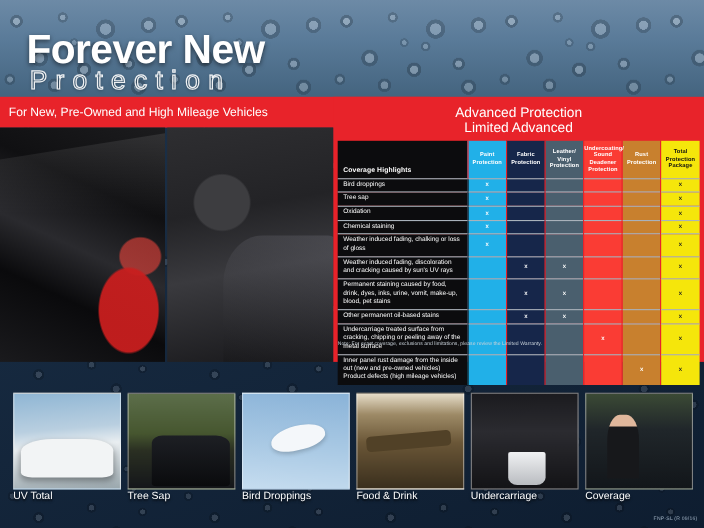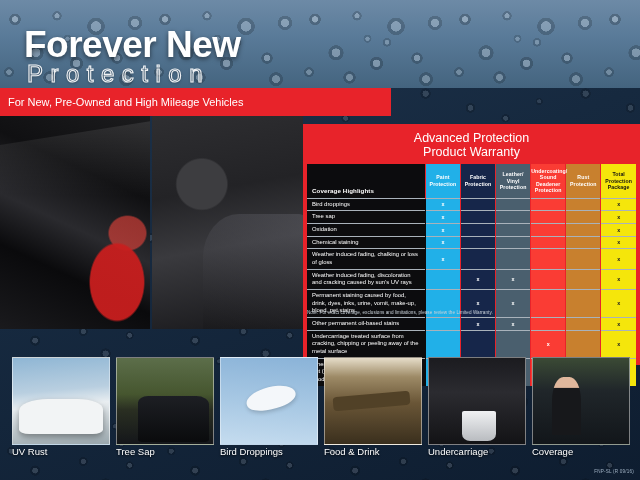--- a/index.html
+++ b/index.html
@@ -112,21 +112,21 @@
   }
   .p-int::after {
     content:""; position:absolute; right:-4%; bottom:-6%; width:70%; height:60%;
     background: linear-gradient(200deg, rgba(120,120,130,0.30), rgba(0,0,0,0.2));
     border-radius: 34% 10% 0 0;
   }
 
   
   .warranty {
     position: absolute; left: 303px; top: 88px; width: 337px; height: 241px;
-    background: #e8232a; padding: 5px 4px 0 4px; margin-top: 36px;
+    background: #e8232a; padding: 5px 4px 0 4px;
   }
   .warranty-title {
     text-align: center; color: #fff; line-height: 1.12;
     font-size: 12.5px; padding: 2px 0 5px 0;
   }
   .warranty-title span { display: block; }
 
   table.cov { width: 100%; border-collapse: collapse; table-layout: fixed; }
   table.cov td, table.cov th { padding: 0; vertical-align: middle; }
   .col-label { width: 118px; }
@@ -233,21 +233,21 @@
   </div>
 
   <div class="photo-strip">
     <div class="photo p-car"></div>
     <div class="photo p-int"></div>
   </div>
 
   <div class="warranty">
     <div class="warranty-title">
       <span>Advanced Protection</span>
-      <span>Product Warranty</span>
+      <span>Limited Advanced</span>
     </div>
     <table class="cov">
       <colgroup>
         <col class="col-label">
           <col class="col-d">
           <col class="col-d">
           <col class="col-d">
         <col class="col-d">
           <col class="col-d">
           <col class="col-d">
@@ -364,21 +364,21 @@
   <div class="thumbs">
     <div class="thumb t-uv"></div>
     <div class="thumb t-sap"></div>
     <div class="thumb t-bird"></div>
     <div class="thumb t-under"></div>
     <div class="thumb t-food"></div>
     <div class="thumb t-kids"></div>
   </div>
 
   <div class="captions">
-    <div class="caption">UV Rust</div>
+    <div class="caption">UV Total</div>
     <div class="caption">Tree Sap</div>
     <div class="caption">Bird Droppings</div>
     <div class="caption">Food &amp; Drink</div>
     <div class="caption">Undercarriage</div>
     <div class="caption">Coverage</div>
   </div>
 
   <div class="footer-code">FNP-SL (R 09/16)</div>
 </div>
 

